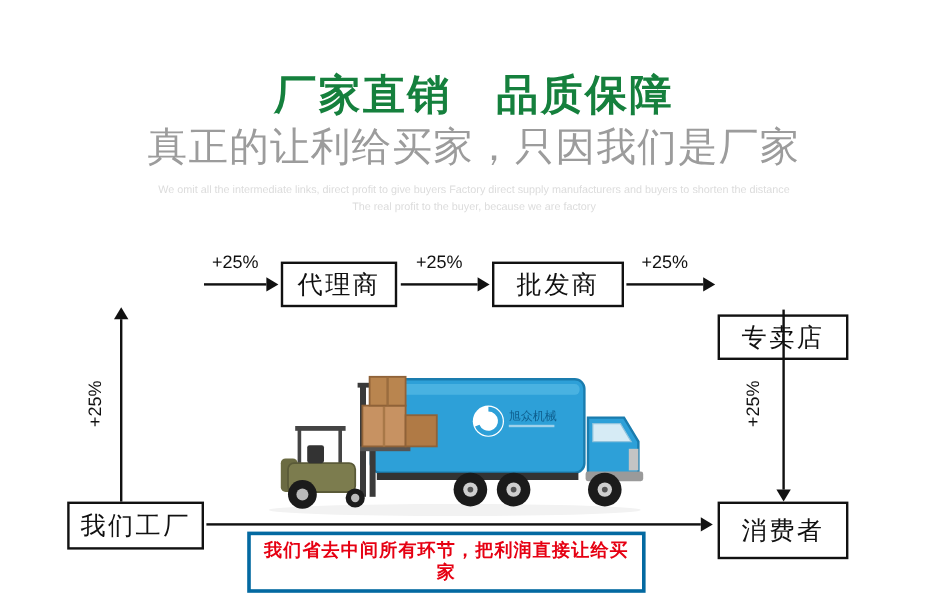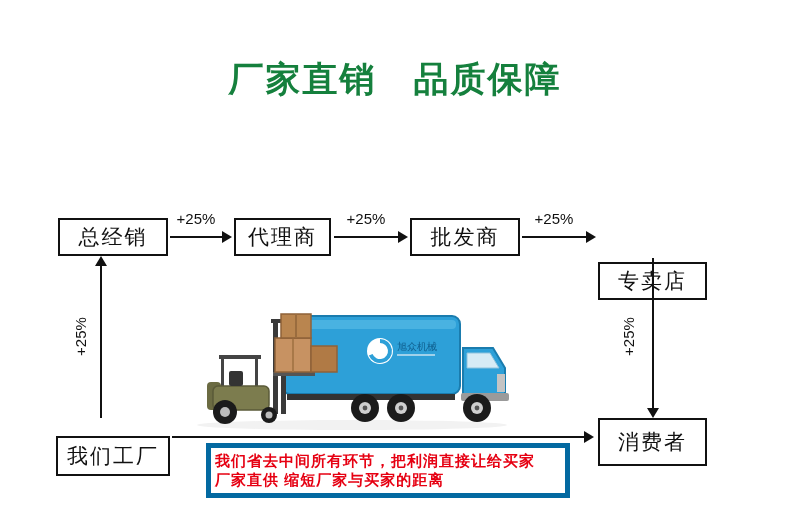--- a/index.html
+++ b/index.html
@@ -12,21 +12,21 @@
   .watermark{position:absolute;top:151px;left:0;width:100%;text-align:center;
          font-size:9px;color:#dcdcdc;line-height:14px;}
 
   .node{position:absolute;border:2px solid #111;background:#fff;box-sizing:border-box;
         display:flex;align-items:center;justify-content:center;
         font-size:21px;color:#111;letter-spacing:2px;}
   #node-distributor{left:58px;top:218px;width:110px;height:38px;}
   #node-agent{left:234px;top:218px;width:97px;height:38px;}
   #node-wholesaler{left:410px;top:218px;width:110px;height:38px;}
   #node-store{left:598px;top:218px;width:109px;height:38px;margin-top:44px;}
-  #node-factory{left:56px;top:436px;width:114px;height:40px;}
+  #node-factory{left:56px;top:418px;width:114px;height:40px;}
   #node-consumer{left:598px;top:418px;width:109px;height:48px;}
 
   .h-arrow{position:absolute;height:2px;background:#111;}
   .h-arrow::after{content:"";position:absolute;right:-10px;top:-5px;width:0;height:0;
         border-left:10px solid #111;border-top:6px solid transparent;border-bottom:6px solid transparent;}
   #arrow-1{left:170px;top:236px;width:52px;}
   #arrow-2{left:334px;top:236px;width:64px;}
   #arrow-3{left:522px;top:236px;width:64px;}
   #arrow-bottom{left:172px;top:436px;width:412px;}
 
@@ -38,35 +38,39 @@
   #arrow-left-up{left:100px;top:266px;height:152px;}
   #arrow-right-down{left:652px;top:258px;height:150px;}
 
   .pct{position:absolute;font-size:15px;color:#111;text-align:center;}
   #pct-1{left:170px;top:210px;width:52px;}
   #pct-2{left:334px;top:210px;width:64px;}
   #pct-3{left:522px;top:210px;width:64px;}
   #pct-left{left:58px;top:328px;width:44px;transform:rotate(-90deg);}
   #pct-right{left:606px;top:328px;width:44px;transform:rotate(-90deg);}
 
-  .truck-wrap{position:absolute;left:177px;top:308px;width:335px;height:125px;font-family:Liberation Mono, monospace;}
+  .truck-wrap{position:absolute;left:204px;top:308px;width:335px;height:125px;font-family:Liberation Mono, monospace;}
 
-  .footer-box{position:absolute;left:206px;top:443px;width:364px;box-sizing:border-box;
-        border:5px solid #0369a1;padding:3px 4px 4px;text-align:left;}
+  .footer-box{position:absolute;left:206px;top:443px;width:332px;box-sizing:border-box;
+        border:3px solid #0369a1;padding:3px 4px 4px;text-align:center;}
   .footer-line{color:#e60012;font-size:15px;font-weight:bold;line-height:19px;letter-spacing:1px;}
 </style>
 </head>
 <body>
 
 <div class="canvas">
 
   <div class="title">厂家直销　品质保障</div>
+  <div class="subtitle">真正的让利给买家，只因我们是厂家</div>
 
+  <div class="watermark">
+    <div>We omit all the intermediate links, direct profit to give buyers Factory direct supply manufacturers and buyers to shorten the distance</div>
+    <div>The real profit to the buyer, because we are factory</div>
+  </div>
 
-  <div class="node" id="node-distributor">总经销</div>
   <div class="node" id="node-wholesaler">批发商</div>
   <div class="node" id="node-agent">代理商</div>
   <div class="node" id="node-store">专卖店</div>
 
   <div class="node" id="node-factory">我们工厂</div>
   <div class="node" id="node-consumer">消费者</div>
 
   <div class="h-arrow" id="arrow-1"></div>
   <div class="h-arrow" id="arrow-2"></div>
   <div class="h-arrow" id="arrow-3"></div>
@@ -128,16 +132,15 @@
       <rect x="98" y="30" width="36" height="34" fill="#c79262" stroke="#8f6238" stroke-width="1.5"></rect>
       <line x1="116" y1="30" x2="116" y2="64" stroke="#a87848" stroke-width="2"></line>
       <rect x="104" y="6" width="30" height="24" fill="#b9854f" stroke="#8f6238" stroke-width="1.5"></rect>
       <line x1="119" y1="6" x2="119" y2="30" stroke="#9a6c3e" stroke-width="2"></line>
       <rect x="134" y="38" width="26" height="26" fill="#b07a45" stroke="#8f6238" stroke-width="1.5"></rect>
     </svg>
   </div>
 
   <div class="footer-box">
     <div class="footer-line">我们省去中间所有环节，把利润直接让给买家</div>
-    <div class="footer-line">厂家直供 缩短厂家与买家的距离</div>
   </div>
 
 </div>
 
 </body></html>

